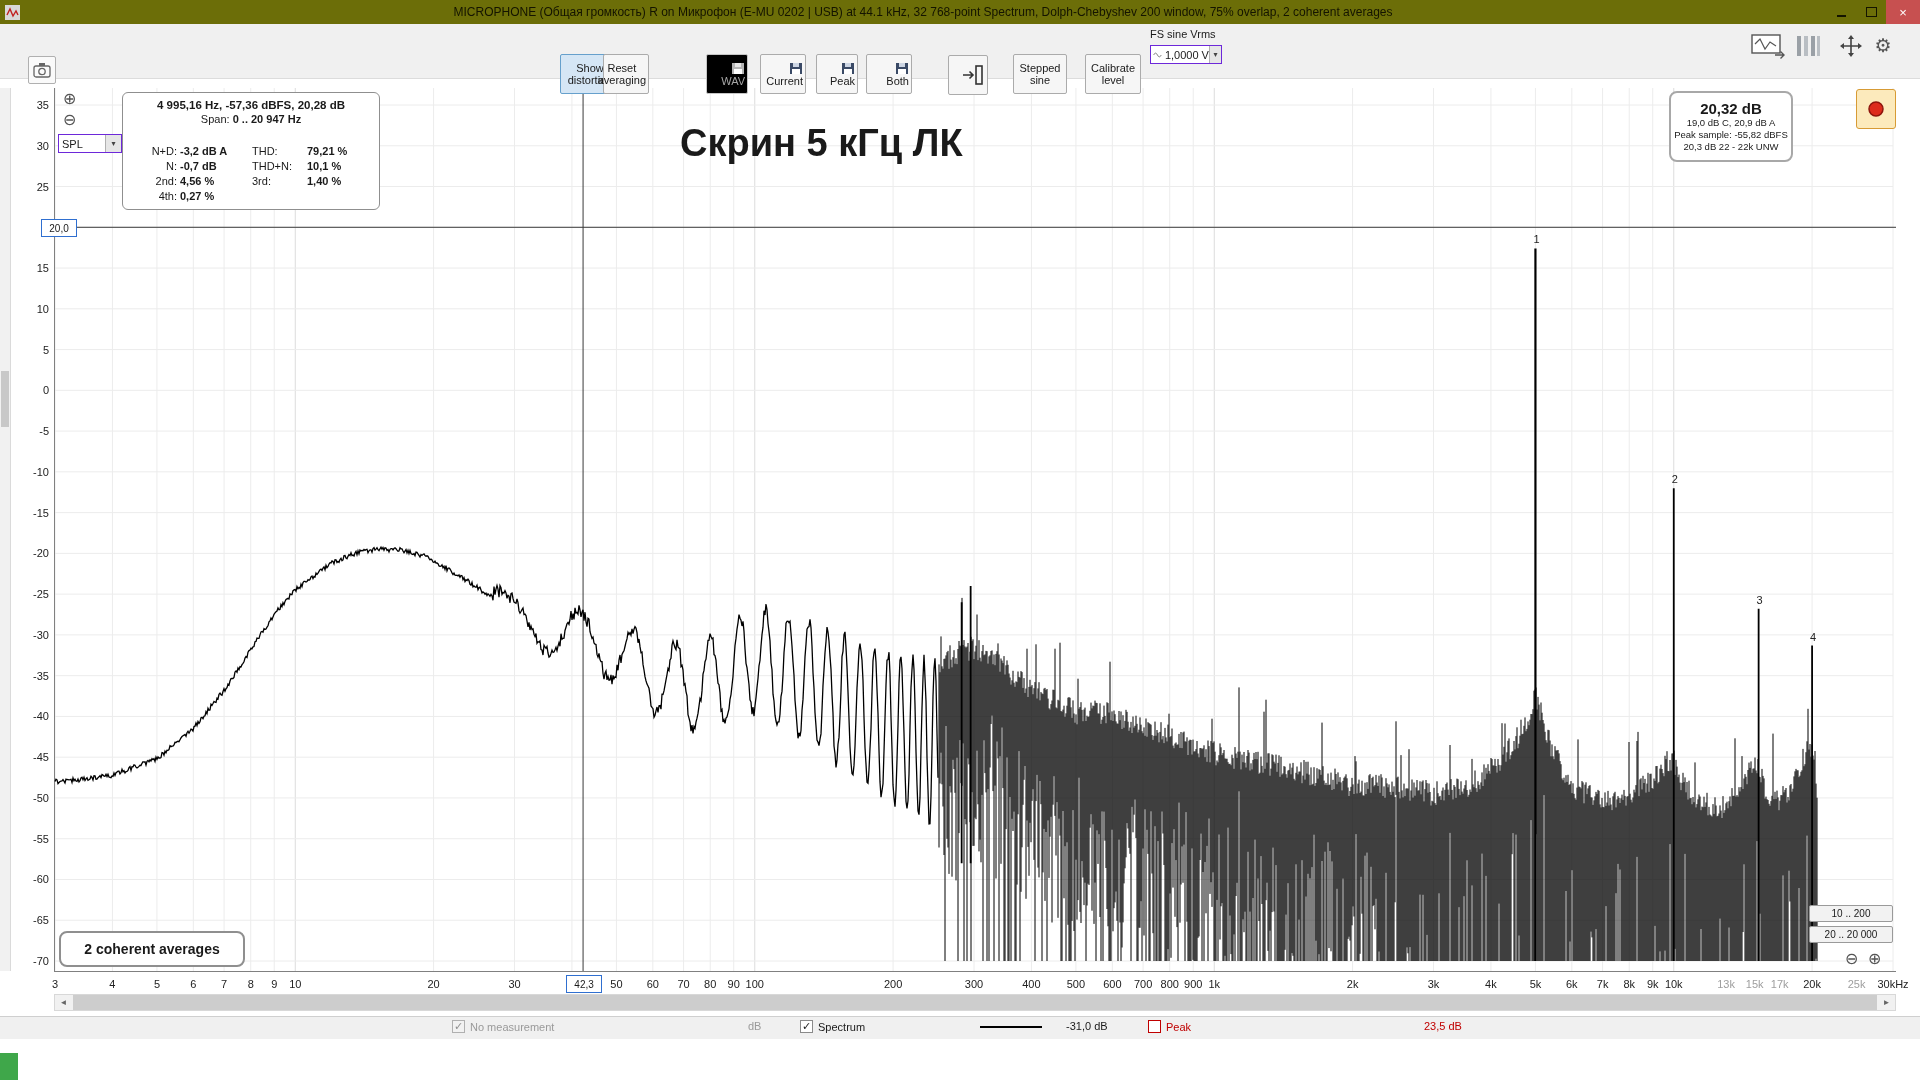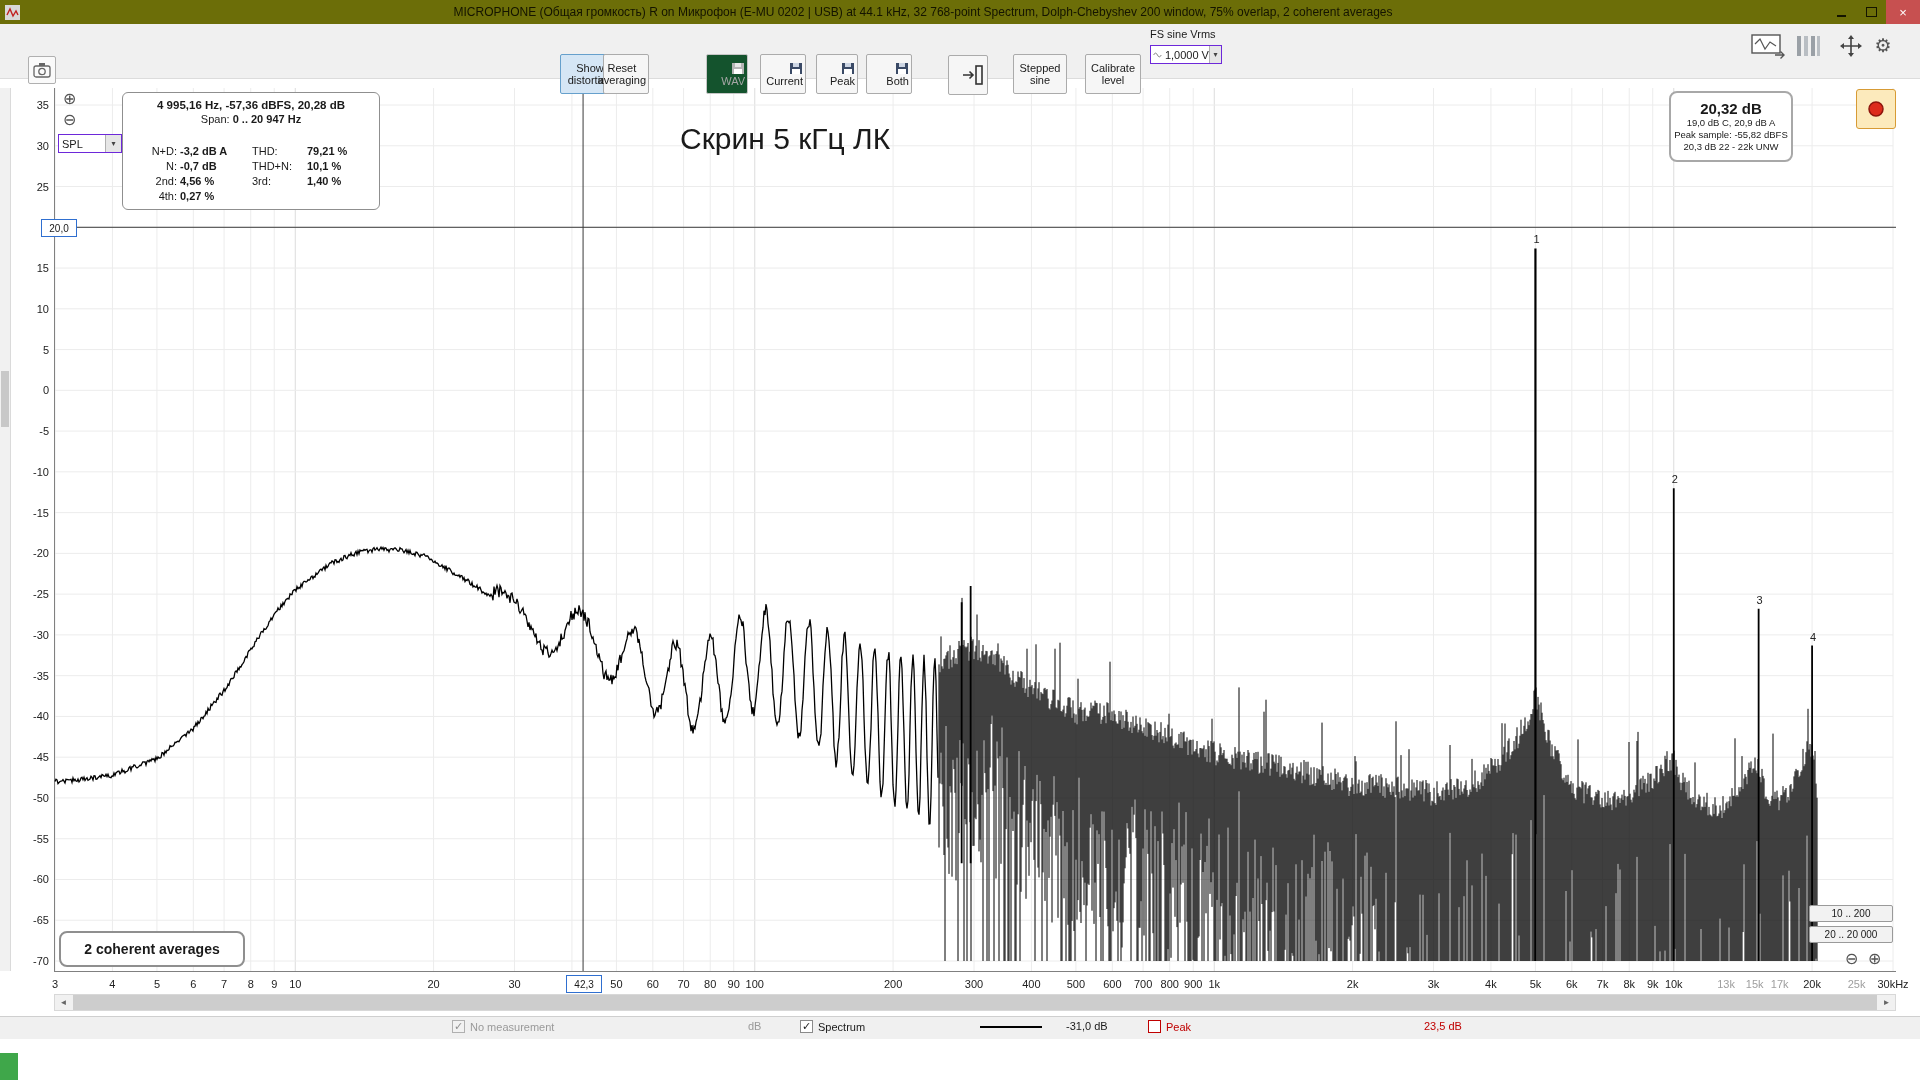--- a/index.html
+++ b/index.html
@@ -14,21 +14,21 @@
   .maxbox{width:9px;height:8px;border:1px solid #141400}
   .closebtn{width:34px;background:#c75050;color:#fff;font-size:13px;line-height:13px}
   
   .toolbar{position:absolute;left:0;top:24px;width:1920px;height:54px;background:#f0f0f0;
     border-bottom:1px solid #dcdcdc;z-index:4}
   .tbtn{position:absolute;top:30px;height:40px;background:#f6f6f6;border:1px solid #ababab;
     border-radius:2px;font-size:11px;line-height:12px;text-align:center;display:flex;
     flex-direction:column;align-items:flex-end;justify-content:center;padding:1px 2px;
     box-sizing:border-box;color:#1a1a1a}
   .tbtn.checked{background:#d5e6f5;border-color:#66a0cc}
-  .tbtn.disabled{color:#a6a6a6;border-color:#c6c6c6;background:#14532d}
+  .tbtn.disabled{color:#a6a6a6;border-color:#c6c6c6;background:#000000}
   .tlabel{position:absolute;font-size:11px;color:#1a1a1a}
   .combo{position:absolute;height:19px;background:#fff;border:1px solid #6d28d9;display:flex;
     align-items:center;font-size:11px;box-sizing:border-box}
   .combo .txt{flex:1;padding-left:3px;white-space:nowrap}
   .combo .arrow{width:15px;height:100%;background:#e6e6e6;border-left:1px solid #b0b0b0;
     display:flex;align-items:center;justify-content:center;font-size:8px;color:#444}
   .iconbtn{position:absolute;display:flex;align-items:center;justify-content:center}
   .glyph{color:#555}
   
   #chart-svg{position:absolute;left:0;top:0;z-index:1}
@@ -40,21 +40,21 @@
   .info-panel{position:absolute;left:122px;top:92px;width:258px;background:#fff;
     border:1px solid #8f8f8f;border-radius:6px;z-index:3;padding:6px 6px 5px 6px;box-sizing:border-box}
   .ip-line1{text-align:center;font-size:11.5px;font-weight:bold;margin-bottom:2px;white-space:nowrap}
   .ip-line2{text-align:center;font-size:11px;margin-bottom:19px}
   .ip-line2 b{font-weight:bold}
   .irow{display:flex;font-size:11px;line-height:15px}
   .il{width:48px;text-align:right;padding-right:3px}
   .iv{width:72px;font-weight:bold}
   .il2{width:52px;text-align:left;padding-right:3px}
   .iv2{flex:1;font-weight:bold}
-  .annotation{position:absolute;left:680px;top:122px;font-size:30px;font-weight:normal;z-index:3;white-space:nowrap}
+  .annotation{position:absolute;left:680px;top:122px;font-size:38px;font-weight:bold;z-index:3;white-space:nowrap}
   .level-panel{position:absolute;left:1669px;top:91px;width:124px;background:#fff;
     border:2px solid #a8a8a8;border-radius:8px;z-index:3;padding:7px 2px;box-sizing:border-box;text-align:center}
   .lp-main{font-size:15px;font-weight:bold;line-height:17px}
   .lp-small{font-size:9.5px;line-height:12px;white-space:nowrap}
   .record-btn{position:absolute;left:1856px;top:89px;width:38px;height:38px;background:#fceabc;
     border:1px solid #d79b35;border-radius:3px;display:flex;align-items:center;justify-content:center;z-index:3}
   .avg-badge{position:absolute;left:59px;top:931px;width:182px;height:32px;background:#fff;
     border:2px solid #8f8f8f;border-radius:8px;display:flex;align-items:center;justify-content:center;
     font-size:14px;font-weight:bold;z-index:3}
   .range-btn{position:absolute;left:1809px;width:84px;height:17px;background:#f2f2f2;

